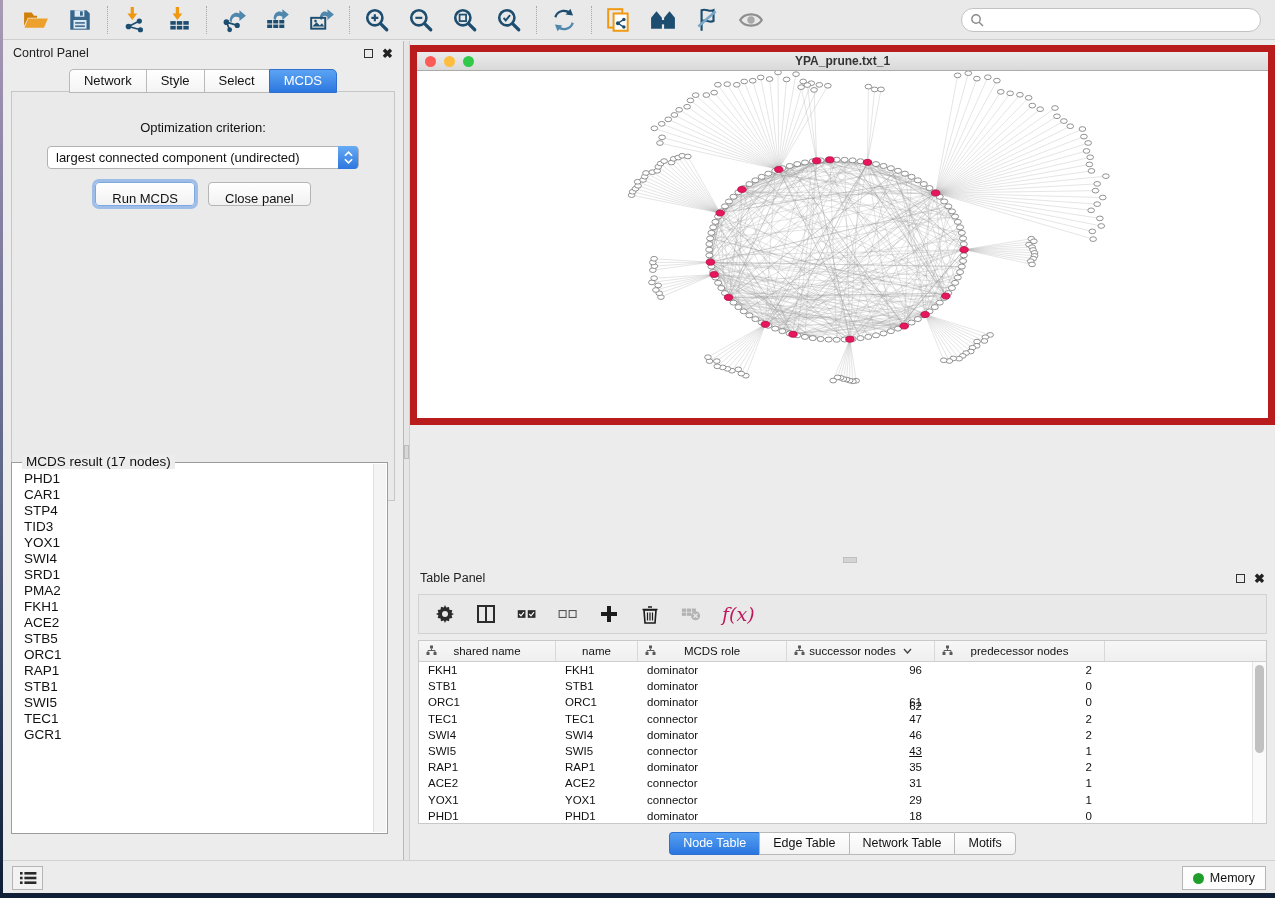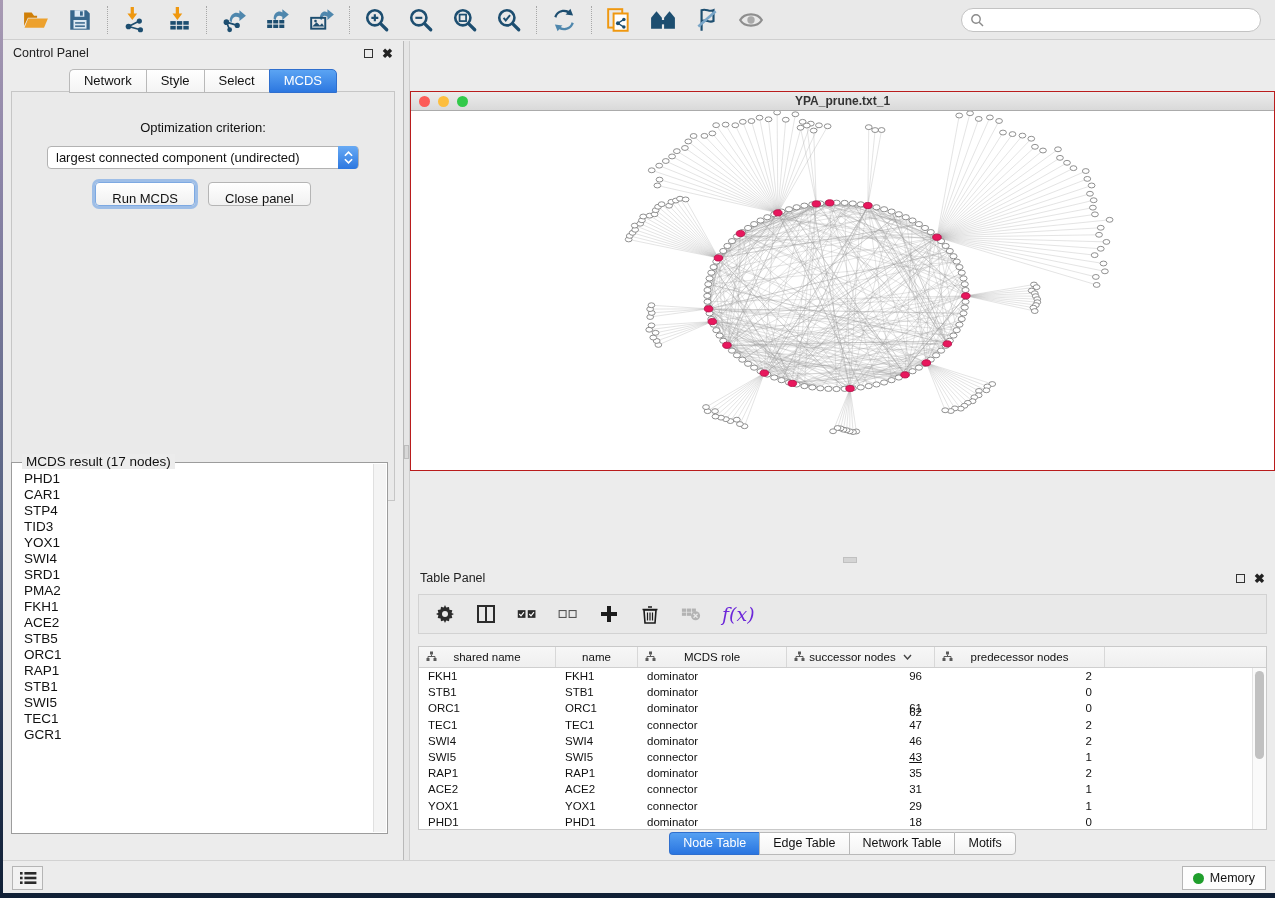--- a/index.html
+++ b/index.html
@@ -67,40 +67,40 @@
                border-left:1px solid #b9b9b9; border-right:1px solid #cfcfcf; cursor:col-resize; }
   .v-grip { position:absolute; left:0; right:0; top:404px; height:14px; background:#d8d8d8;
             border:1px solid #bdbdbd; }
   .h-grip { position:absolute; left:50%; top:516px; width:14px; height:6px; background:#d4d4d4;
             border:1px solid #c0c0c0; cursor:row-resize; }
 
   
   .right-col { position:absolute; left:407px; top:41px; right:0; bottom:33px; }
 
   .network-window { position:absolute; top:4px; left:0; right:0; height:380px;
-                    border:1px solid #b91c1c; background:#fff;margin-top:46px; }
+                    border:7px solid #b91c1c; background:#fff; }
   .win-titlebar { position:absolute; top:0; left:0; right:0; height:19px;
                   background:linear-gradient(#ececec,#d9d9d9); border-bottom:1px solid #ababab;
                   display:flex; align-items:center; }
   .traffic { display:flex; gap:8px; padding-left:8px; }
   .traffic span { width:11px; height:11px; border-radius:50%; display:inline-block; cursor:pointer; }
   .win-title { position:absolute; left:0; right:0; text-align:center; font-size:12px; font-weight:bold; color:#333; }
   .network-canvas { position:absolute; top:19px; left:0; right:0; bottom:0; background:#fff; }
   .network-canvas svg { width:100%; height:100%; display:block; }
 
   
   .table-panel { position:absolute; top:525px; left:0; right:0; bottom:0; background:#ececec; }
   .tp-toolbar { position:absolute; left:8px; right:8px; top:28px; height:40px; background:#e9e9e9;
                 border:1px solid #d2d2d2; display:flex; align-items:center; gap:21px; padding-left:16px; }
   .tp-icon { display:flex; align-items:center; justify-content:center; cursor:pointer; }
   .tp-icon svg { width:20px; height:20px; }
   .tp-icon.disabled { cursor:default; }
-  .fx-icon { font-family:"DejaVu Serif", serif; font-style:italic; font-size:19px; color:#6d28d9; }
-
-  .table-region { position:absolute; left:8px; right:8px; top:80px; height:184px;
+  .fx-icon { font-family:"DejaVu Serif", serif; font-style:italic; font-size:19px; color:#be185d; }
+
+  .table-region { position:absolute; left:8px; right:8px; top:74px; height:184px;
                   background:#fff; border:1px solid #c9c9c9; }
   .tbl-header { display:flex; height:21px; background:linear-gradient(#f7f7f7,#efefef);
                 border-bottom:1px solid #cfcfcf; }
   .th { position:relative; display:flex; align-items:center; justify-content:center;
         border-right:1px solid #d8d8d8; font-size:11.5px; color:#111; cursor:pointer; }
   .th:last-child { border-right:none; }
   .th-icon { position:absolute; left:7px; top:4px; }
   .sort-chevron { margin-left:7px; display:inline-flex; }
   .tbl-body { position:absolute; top:21px; left:0; right:14px; bottom:0; overflow:hidden; }
   .tbl-row { display:flex; height:16.2px; align-items:center; cursor:default; }

